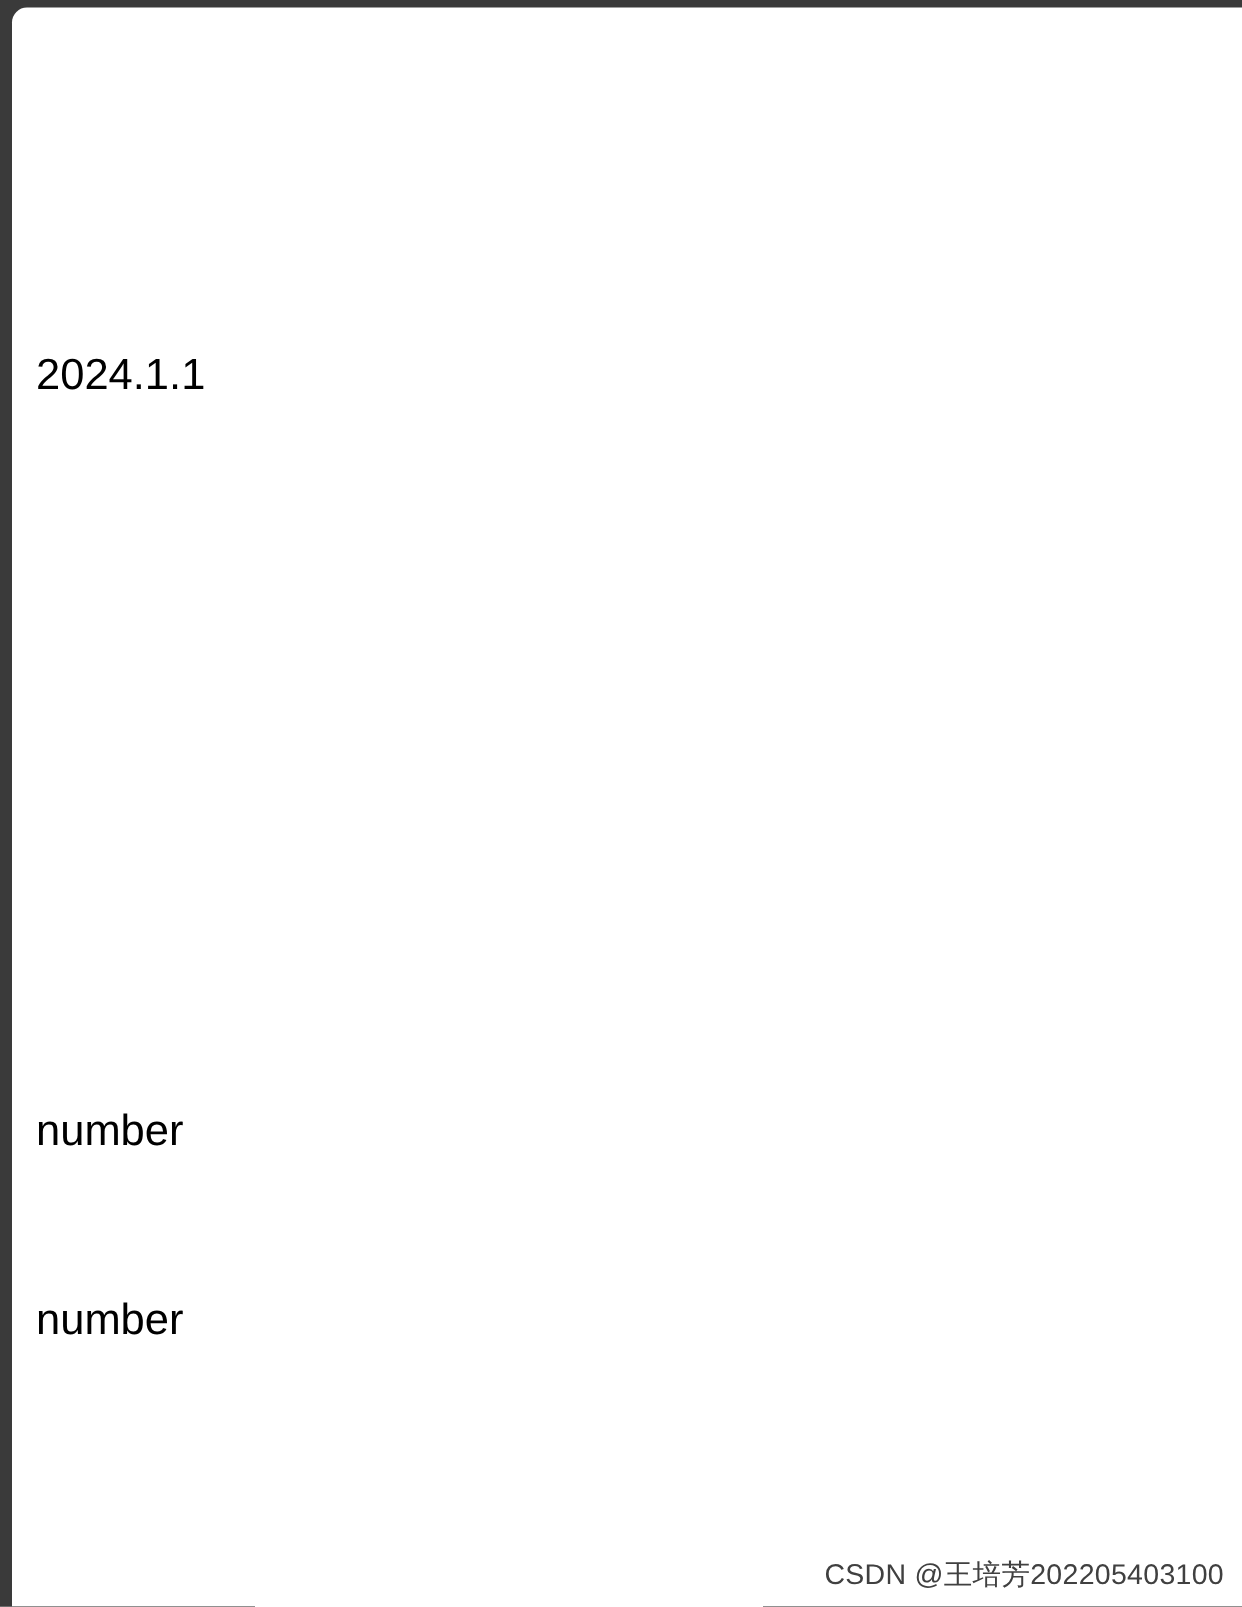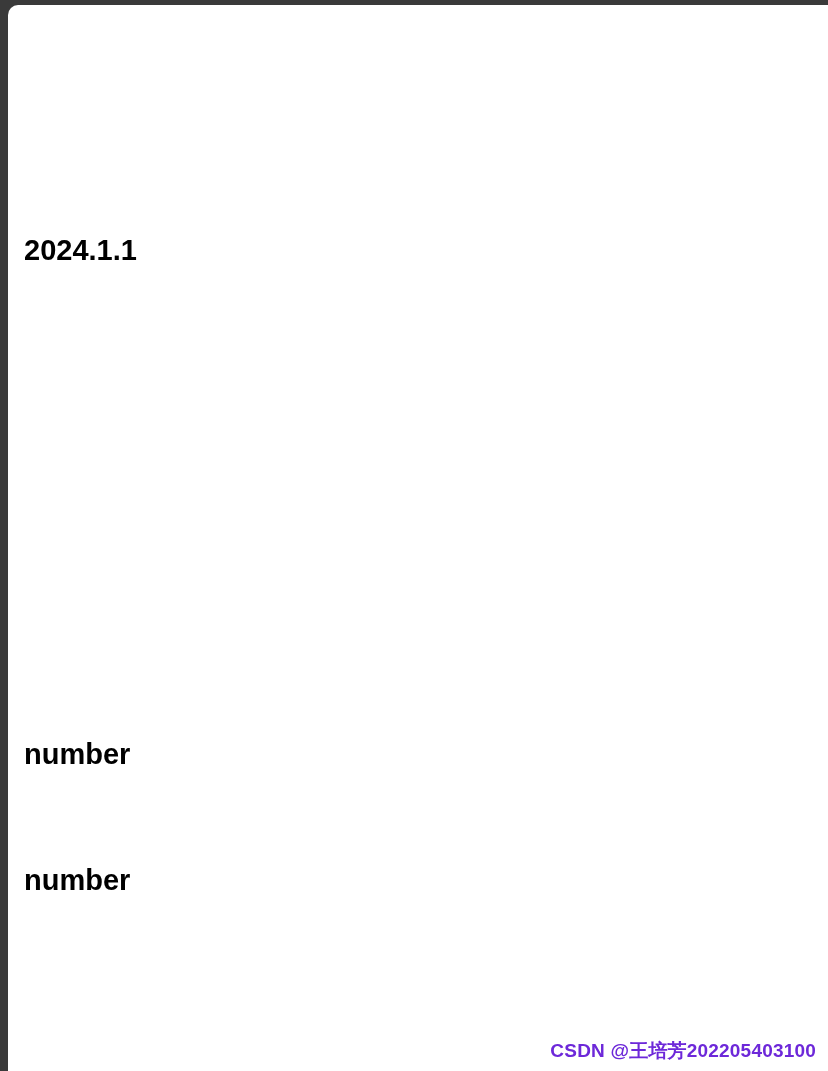--- a/index.html
+++ b/index.html
@@ -15,21 +15,20 @@
     font-family: "Liberation Sans", sans-serif;
   }
 
   
   .window-frame {
     position: relative;
     width: 828px;
     height: 858px;
     background: #3a3a3a;
     box-sizing: border-box;
-    font-weight: bold;
   }
 
   
   .content-surface {
     position: absolute;
     left: 8px;
     top: 5px;
     width: 820px;
     height: 1066px;
     background: #ffffff;
@@ -58,21 +57,21 @@
   }
   .output-line {
     height: 42px;
     white-space: pre;
   }
 
   .watermark {
     position: absolute;
     right: 12px;
     bottom: 8px;
-    color: #6d28d9;
+    color: #404040;
     font-size: 19px;
     line-height: 24px;
     font-family: "Liberation Sans", sans-serif;
     white-space: nowrap;
     letter-spacing: 0.2px;
   }
 </style>
 </head>
 <body>
 

